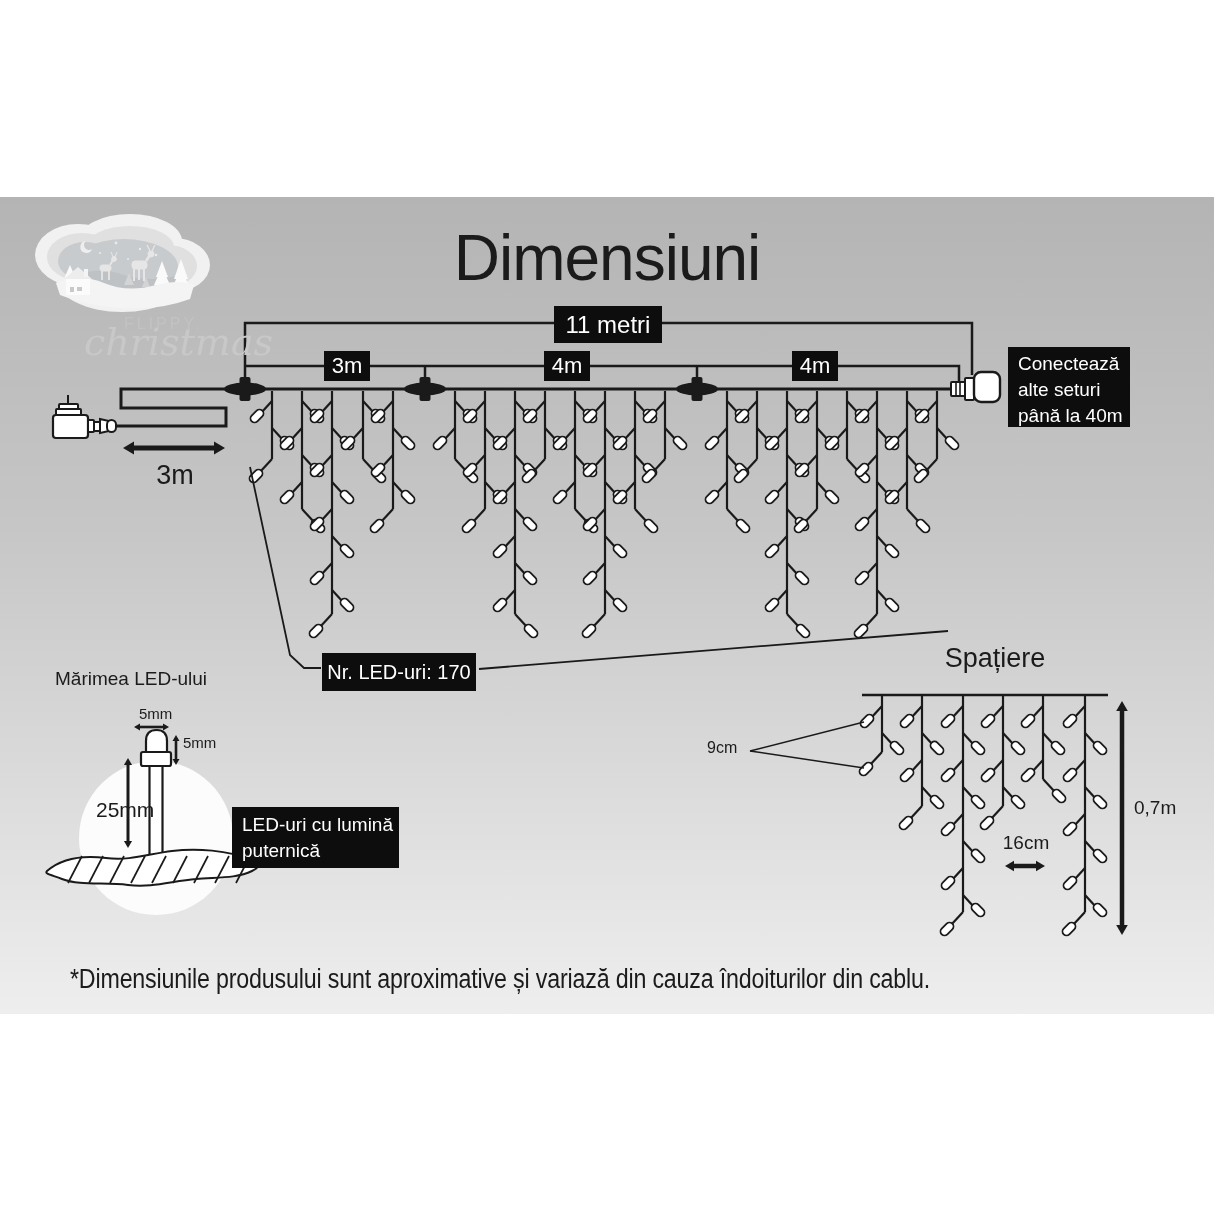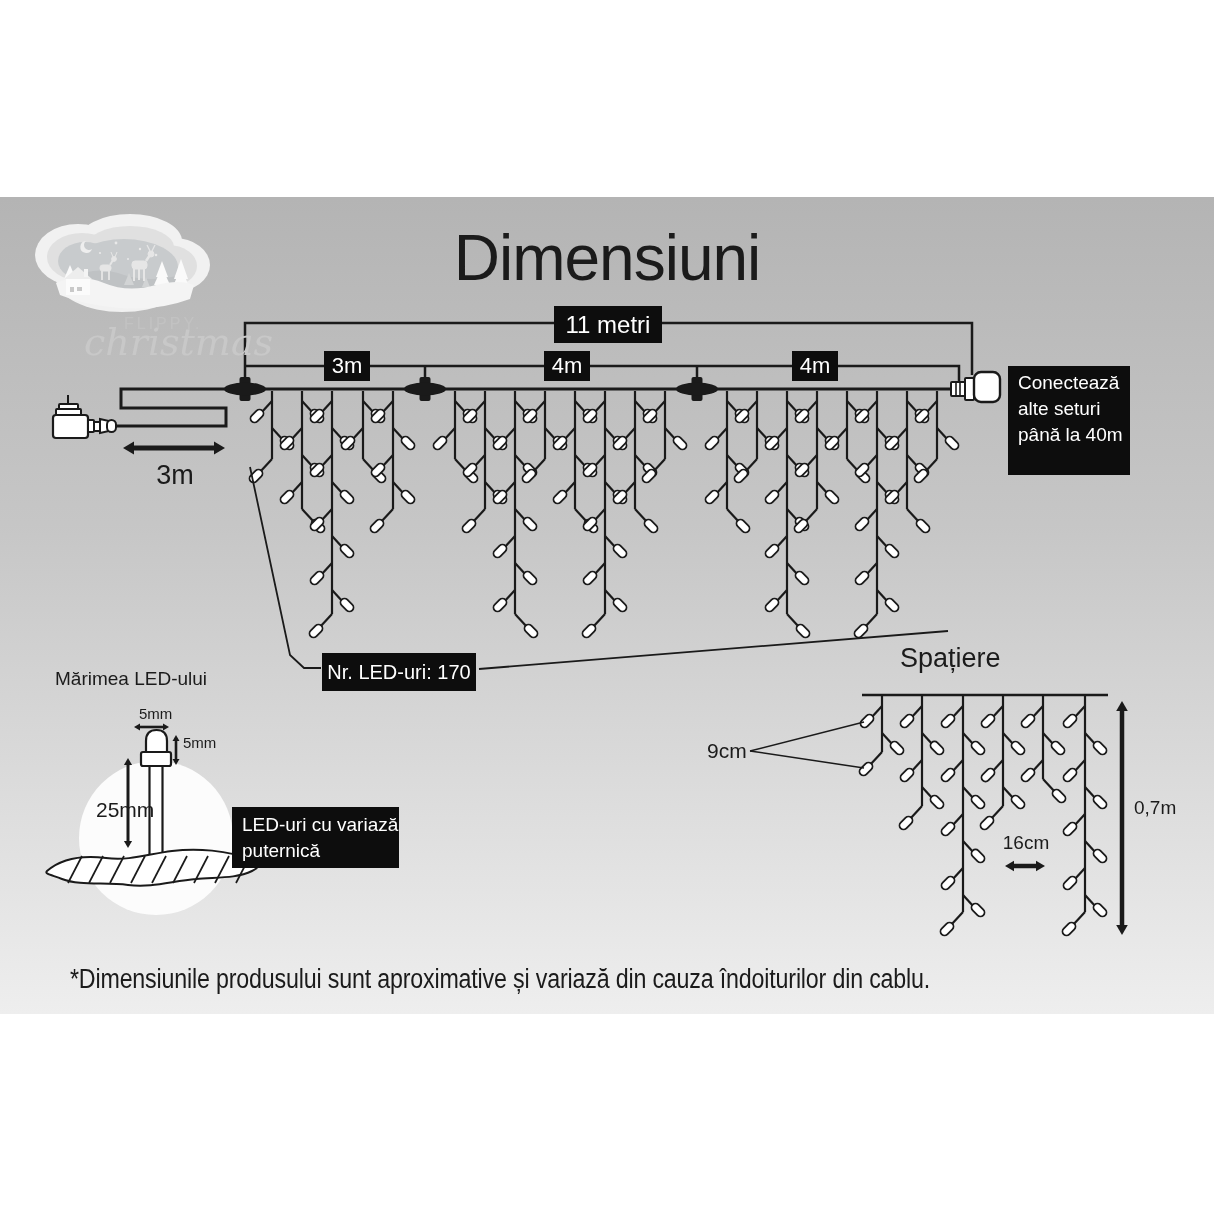--- a/index.html
+++ b/index.html
@@ -11,26 +11,26 @@
   .abs{position:absolute;}
   .dark{color:var(--text-dark,#1b1b1b);}
   .page-title{left:0;top:221px;width:1214px;text-align:center;font-size:64px;letter-spacing:-1px;color:var(--text-dark,#1b1b1b);}
   .blackbox{position:absolute;background:var(--label-bg,#0d0d0d);color:var(--label-text,#fff);
             display:flex;align-items:center;justify-content:center;white-space:nowrap;}
   .bb-left{flex-direction:column;align-items:flex-start;justify-content:flex-start;}
   .box-11m{left:554px;top:306px;width:108px;height:37px;font-size:24px;}
   .sec1{left:324px;top:351px;width:46px;height:30px;font-size:22px;}
   .sec2{left:544px;top:351px;width:46px;height:30px;font-size:22px;}
   .sec3{left:792px;top:351px;width:46px;height:30px;font-size:22px;}
-  .box-connect{left:1008px;top:347px;width:122px;height:109px;font-size:19px;line-height:26px;padding:4px 0 0 10px;box-sizing:border-box;margin-top:19px;}
+  .box-connect{left:1008px;top:347px;width:122px;height:80px;font-size:19px;line-height:26px;padding:4px 0 0 10px;box-sizing:border-box;}
   .box-ledcount{left:322px;top:653px;width:154px;height:38px;font-size:20px;}
   .box-lednote{left:232px;top:807px;width:167px;height:61px;font-size:19px;line-height:26px;padding:5px 0 0 10px;box-sizing:border-box;}
   .lead3m{left:135px;top:460px;width:80px;text-align:center;font-size:27px;}
-  .spatiere{left:900px;top:643px;width:190px;font-size:27px;}
-  .cm9{left:707px;top:739px;font-size:21px;}
+  .spatiere{left:900px;top:643px;width:190px;text-align:center;font-size:27px;}
+  .cm9{left:707px;top:739px;font-size:16px;}
   .m07{left:1134px;top:797px;font-size:19px;}
   .cm16{left:1000px;top:832px;width:52px;text-align:center;font-size:19px;}
   .marimea{left:55px;top:668px;font-size:19px;}
   .mm5a{left:139px;top:705px;font-size:15px;}
   .mm5b{left:183px;top:734px;font-size:15px;}
   .mm25{left:96px;top:798px;font-size:21px;}
   .disclaimer{left:0;top:964px;width:1214px;text-align:left;font-size:27px;color:var(--text-dark,#1b1b1b);}
   .disclaimer span{display:inline-block;transform:scaleX(.86);transform-origin:50% 50%;letter-spacing:-0.2px;}
   .logo{left:28px;top:203px;width:230px;height:180px;}
   .logo-brand{position:absolute;left:96px;top:112px;font-size:16px;letter-spacing:3px;color:#c2c2c2;}
@@ -512,20 +512,20 @@
   <div class="abs cm9 dark">9cm</div>
   <div class="abs m07 dark">0,7m</div>
   <div class="abs cm16 dark">16cm</div>
 
   <div class="abs marimea dark">Mărimea LED-ului</div>
   <div class="abs mm5a dark">5mm</div>
   <div class="abs mm5b dark">5mm</div>
   <div class="abs mm25 dark">25mm</div>
 
   <div class="blackbox bb-left box-lednote">
-    <span>LED-uri cu variază</span>
+    <span>LED-uri cu lumină</span>
     <span>puternică</span>
   </div>
 
   <div class="abs disclaimer">
     <span>*Dimensiunile produsului sunt aproximative și variază din cauza îndoiturilor din cablu.</span>
   </div>
 </div>
 
 </body></html>

